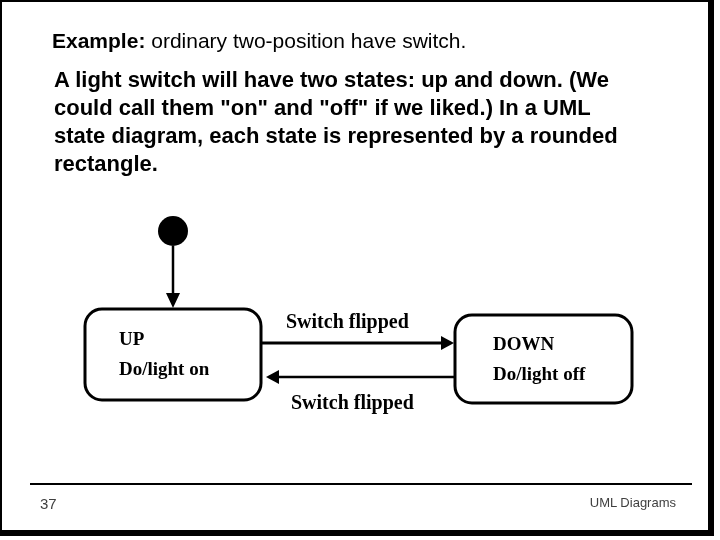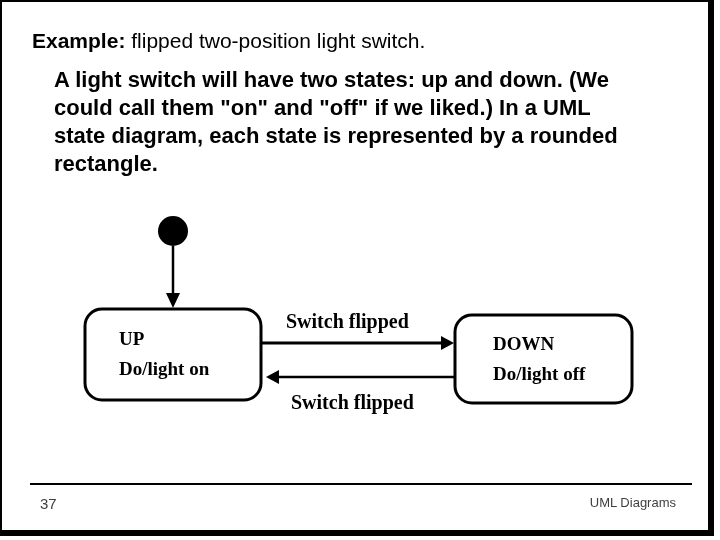--- a/index.html
+++ b/index.html
@@ -29,21 +29,21 @@
     background: #ffffff;
   }
   .title {
     position: absolute;
     left: 32px;
     top: 28px;
     font-size: 21px;
     line-height: 26px;
     white-space: nowrap;
   }
-  .title .lead { font-weight: bold; }
+  .title .lead { font-weight: bold; margin-left: 20px; }
   .body-text {
     position: absolute;
     left: 54px;
     top: 66px;
     width: 620px;
     font-size: 22px;
     line-height: 28px;
     white-space: pre-line;
     font-weight: bold;
   }
@@ -80,21 +80,21 @@
     font-size: 13px;
     color: #3f3f3f;
   }
 </style>
 </head>
 <body>
 
 <div class="slide">
   <div class="frame"></div>
 
-  <div class="title"><span class="lead">Example:</span><span> flipped two-position light switch.</span></div>
+  <div class="title"><span class="lead">Example:</span><span> ordinary two-position have switch.</span></div>
 
   <div class="body-text">A light switch will have two states: up and down. (We
 could call them "on" and "off" if we liked.) In a UML
 state diagram, each state is represented by a rounded
 rectangle.</div>
 
   <svg class="diagram" width="713" height="478" viewBox="0 0 713 478">
 
     <circle cx="173" cy="231" r="15" fill="#000000"></circle>
     <line x1="173" y1="246" x2="173" y2="296" stroke="#000000" stroke-width="2.5"></line>

